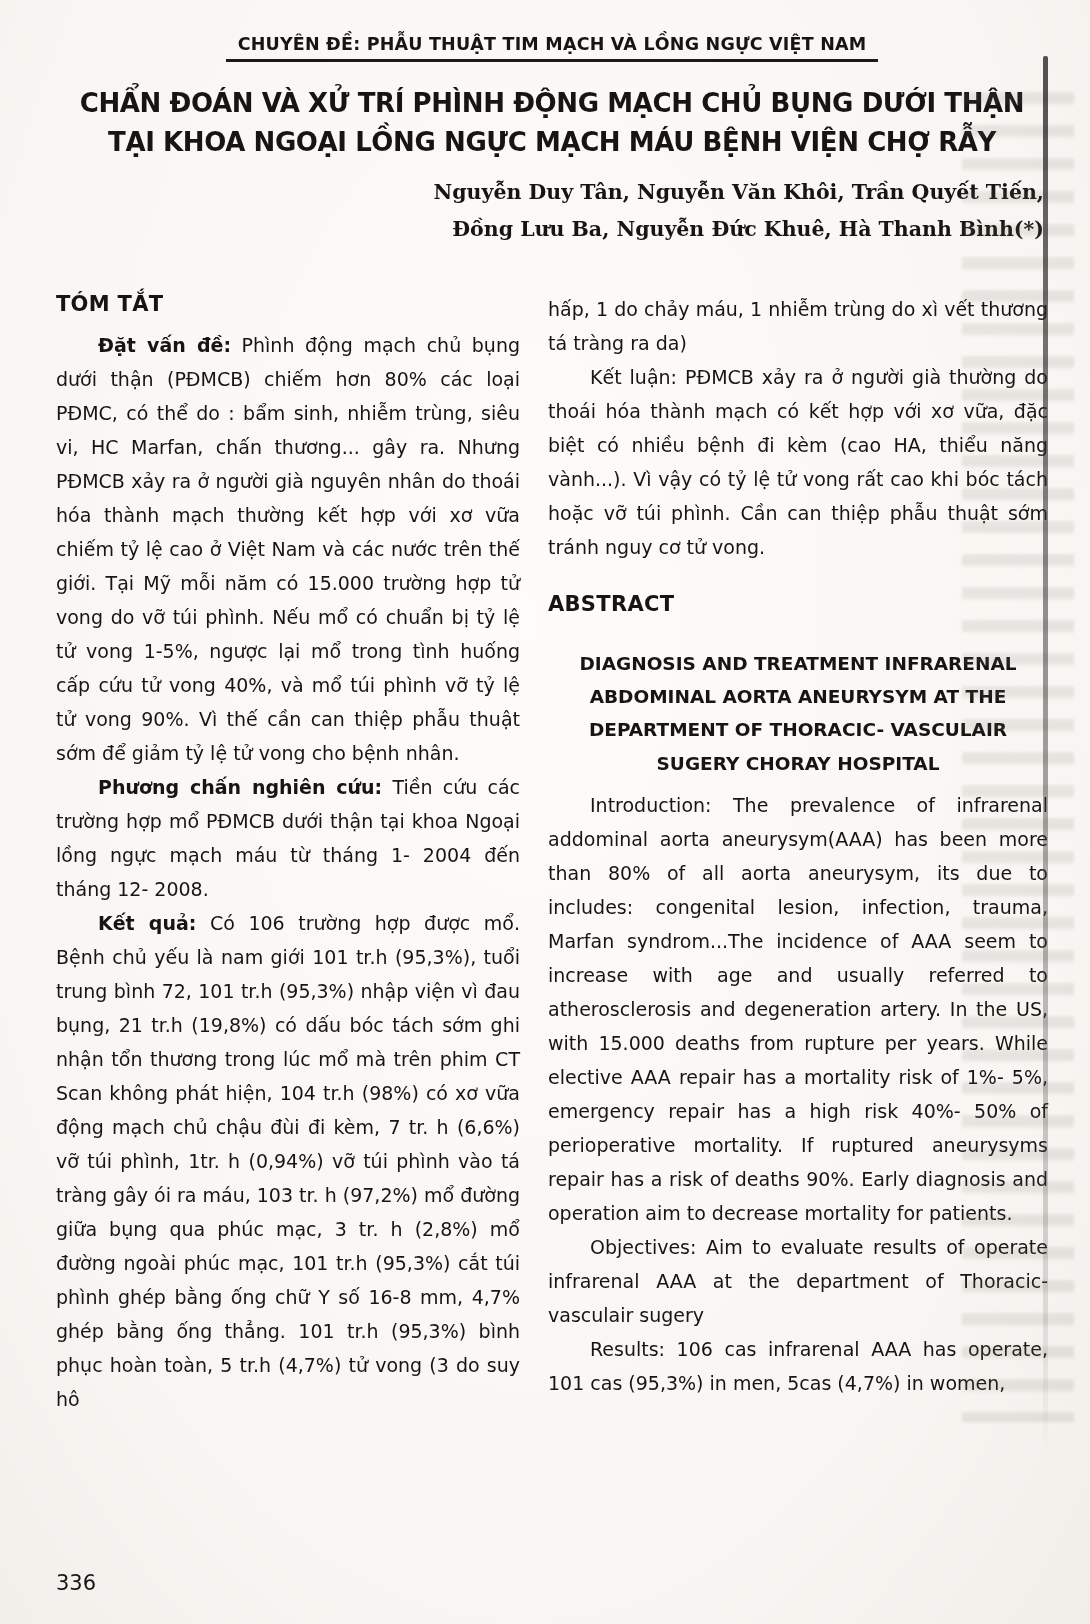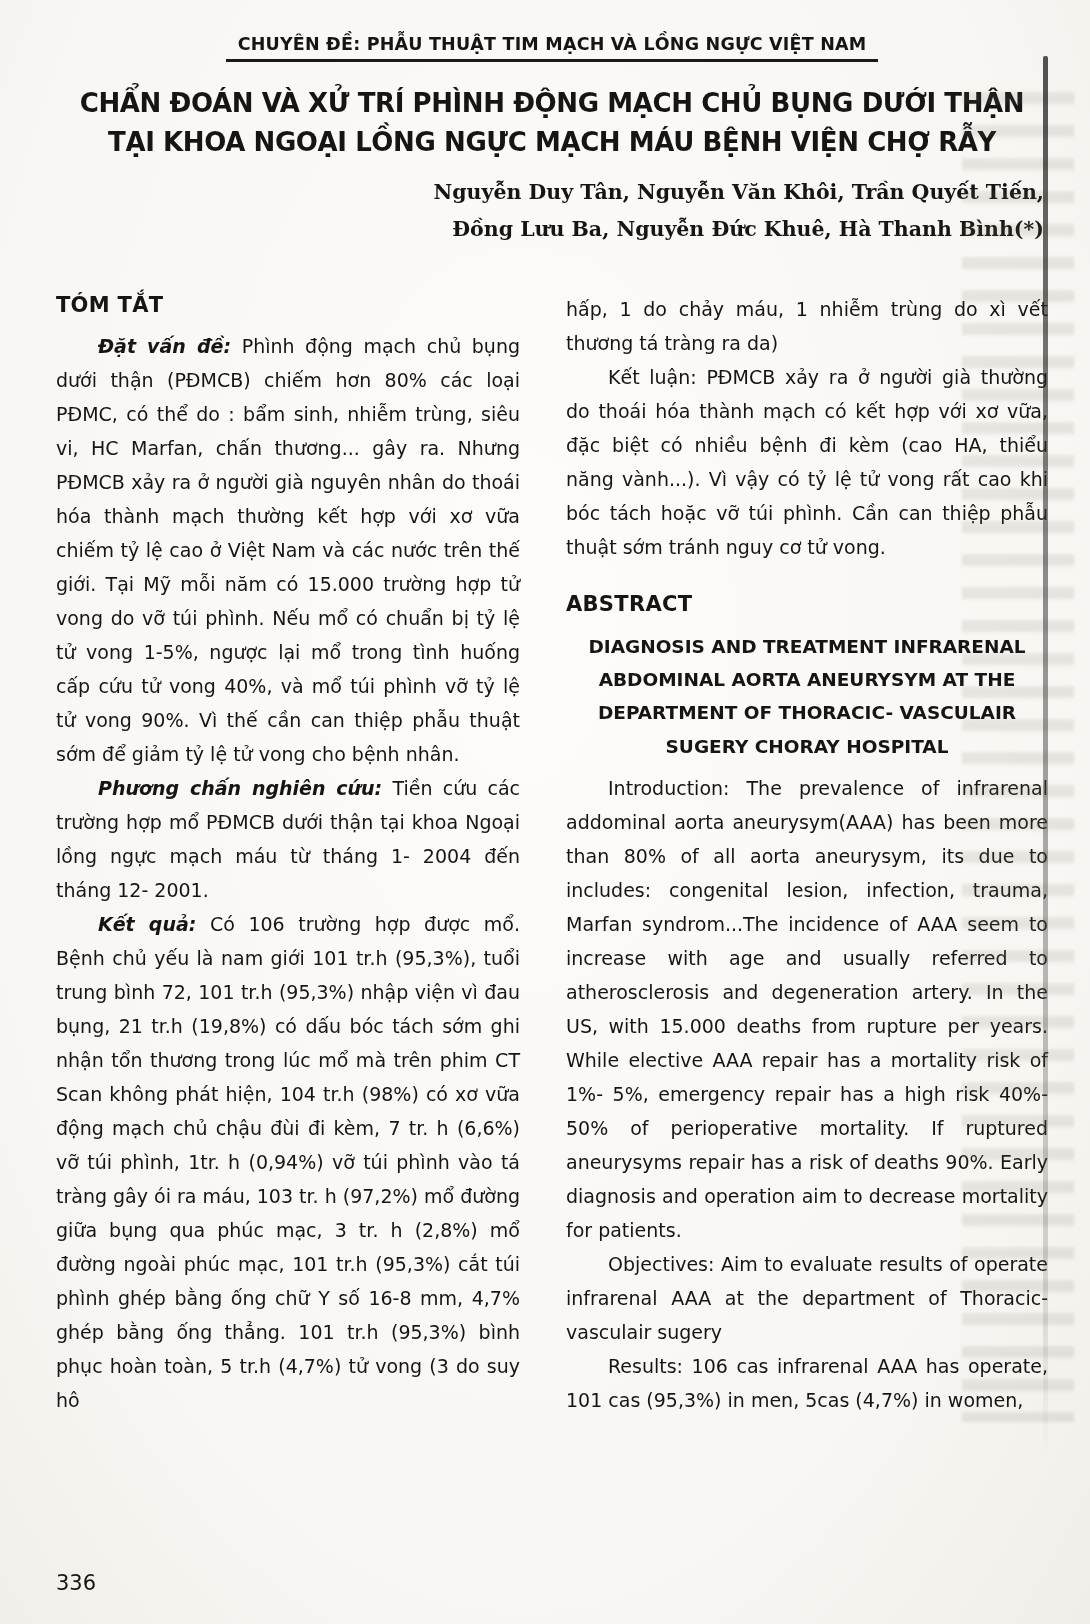--- a/index.html
+++ b/index.html
@@ -47,41 +47,41 @@
     font-family: "DejaVu Serif", "Liberation Serif", serif;
     font-weight: bold;
     font-size: 20.5px;
     line-height: 1.8;
     margin-top: 12px;
     padding-right: 4px;
   }
   .authors-line { display: block; }
 
   
-  .columns { display: flex; gap: 46px; margin-top: 44px; align-items: flex-end; }
+  .columns { display: flex; gap: 28px; margin-top: 44px; }
   .col-left  { flex: 0 0 464px; }
   .col-right { flex: 1 1 auto; }
 
   .section-heading {
     font-size: 21px;
     font-weight: bold;
     margin: 0 0 12px 0;
     letter-spacing: 0.3px;
   }
-  .abstract-heading { margin-top: 28px; margin-bottom: 14px; }
+  .abstract-heading { margin-top: 28px; margin-bottom: 31px; }
 
   .body-par {
     margin: 0;
     font-size: 19px;
     line-height: 34px;
     text-align: justify;
     text-indent: 42px;
   }
   .body-par.no-indent { text-indent: 0; }
-  .lead { font-weight: bold; font-style: italic; }
+  .lead { font-weight: bold; }
 
   .abstract-subtitle {
     font-weight: bold;
     font-size: 18.5px;
     line-height: 1.8;
     text-align: center;
     margin: 0 6px 8px 6px;
   }
 
   
@@ -147,21 +147,21 @@
       <h2 class="section-heading">TÓM TẮT</h2>
 
       <p class="body-par">
         <span class="lead">Đặt vấn đề:</span>
         <span>Phình động mạch chủ bụng dưới thận (PĐMCB) chiếm hơn 80% các loại PĐMC, có thể do : bẩm sinh, nhiễm trùng, siêu vi, HC Marfan, chấn thương... gây ra. Nhưng PĐMCB xảy ra ở người già nguyên nhân do thoái hóa thành mạch thường kết hợp với xơ vữa chiếm tỷ lệ cao ở Việt Nam và các nước trên thế giới. Tại Mỹ mỗi năm có 15.000 trường hợp tử vong do vỡ túi phình. Nếu mổ có chuẩn bị tỷ lệ tử vong 1-5%, ngược lại  mổ trong tình huống cấp cứu tử vong 40%, và mổ túi phình vỡ tỷ lệ tử vong 90%. Vì thế cần can thiệp phẫu thuật sớm để giảm tỷ lệ tử vong cho bệnh nhân.</span>
       </p>
 
 
       <p class="body-par">
         <span class="lead">Phương chấn nghiên cứu:</span>
-        <span>Tiền cứu các trường hợp mổ PĐMCB dưới thận tại khoa Ngoại lồng ngực mạch máu từ tháng 1- 2004 đến tháng 12- 2001.</span>
+        <span>Tiền cứu các trường hợp mổ PĐMCB dưới thận tại khoa Ngoại lồng ngực mạch máu từ tháng 1- 2004 đến tháng 12- 2008.</span>
       </p>
 
       <p class="body-par">
         <span class="lead">Kết quả:</span>
         <span>Có 106 trường hợp được mổ. Bệnh chủ yếu là nam giới 101 tr.h (95,3%), tuổi trung bình 72, 101 tr.h (95,3%) nhập viện vì đau bụng, 21 tr.h (19,8%) có dấu bóc tách sớm ghi nhận tổn thương trong lúc mổ mà trên phim CT Scan không phát hiện, 104 tr.h (98%) có xơ vữa động mạch chủ chậu đùi đi kèm, 7 tr. h (6,6%) vỡ túi phình, 1tr. h (0,94%) vỡ túi phình vào tá tràng gây ói ra máu, 103 tr. h (97,2%) mổ đường giữa bụng qua phúc mạc, 3 tr. h (2,8%) mổ đường ngoài phúc mạc, 101 tr.h (95,3%)  cắt túi phình ghép bằng ống chữ Y số 16-8 mm, 4,7% ghép bằng ống thẳng. 101 tr.h (95,3%) bình phục hoàn toàn, 5 tr.h (4,7%) tử vong (3 do suy hô</span>
       </p>
     </div>
 
     <div class="col-right">
       <p class="body-par no-indent">hấp, 1 do chảy máu, 1 nhiễm trùng do xì vết thương tá tràng ra da)</p>

